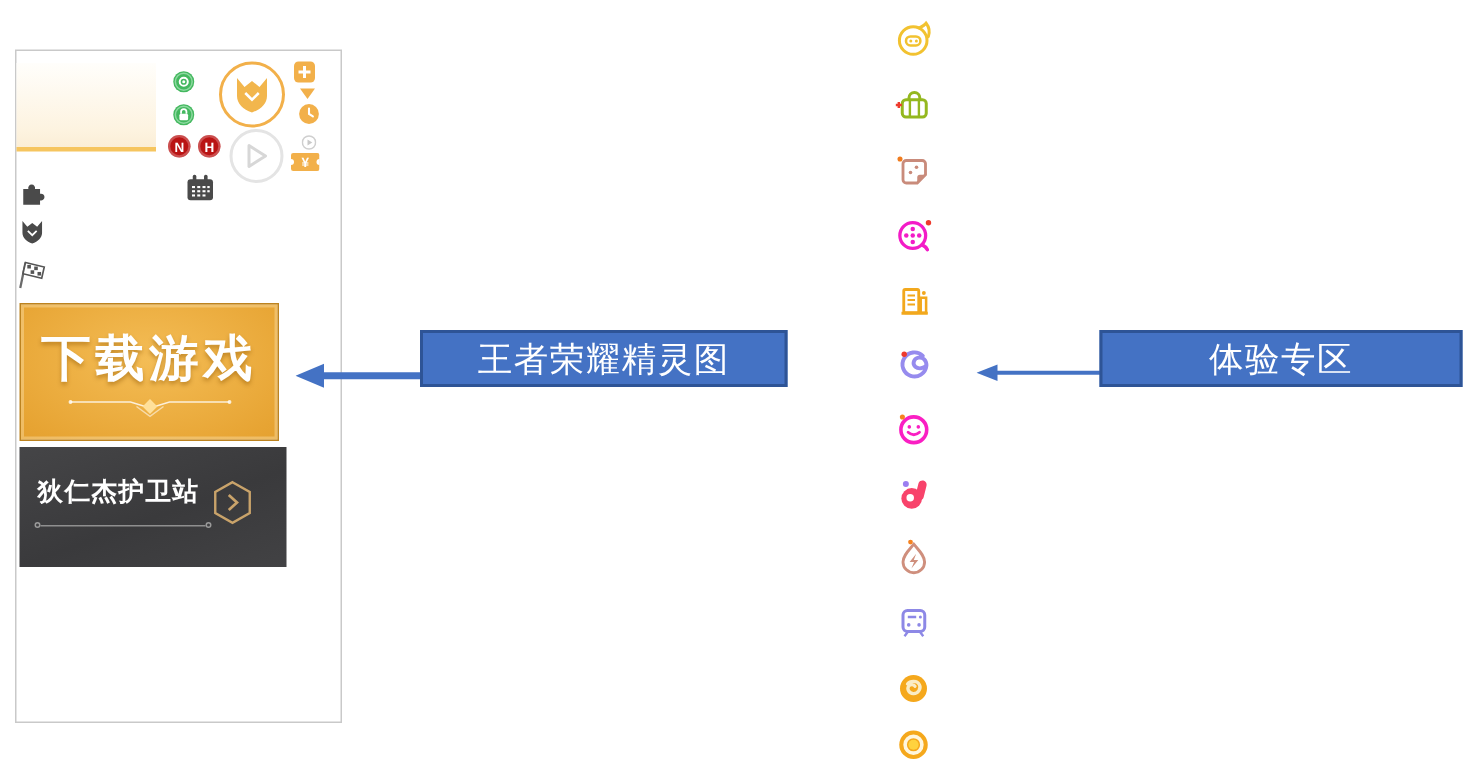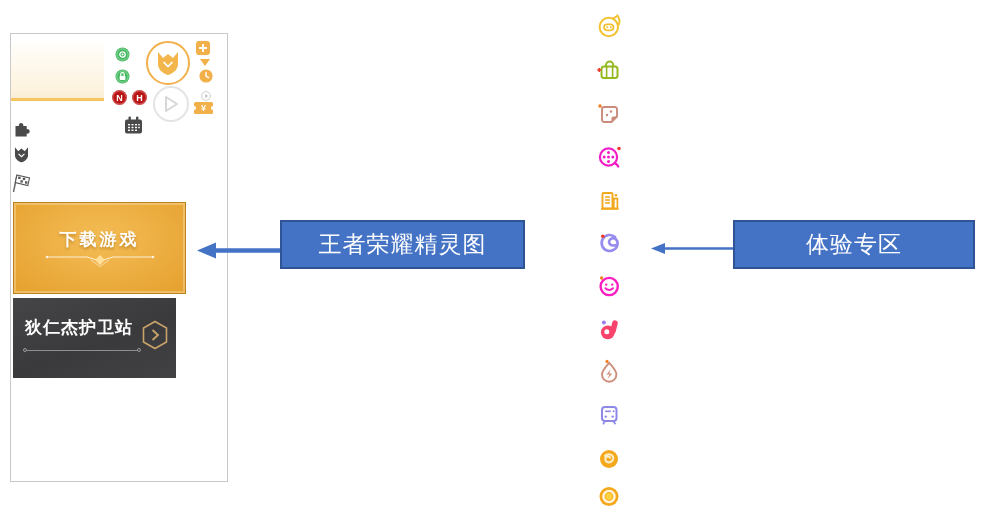--- a/index.html
+++ b/index.html
@@ -24,34 +24,34 @@
   .plus-sq{position:absolute;left:185px;top:7px;width:14px;height:14px;border-radius:3px;
          background:var(--hok-gold,#f2b04a);display:flex;align-items:center;justify-content:center;}
   .tri-down{position:absolute;left:189px;top:25px;width:0;height:0;
          border-left:5px solid transparent;border-right:5px solid transparent;
          border-top:7px solid var(--hok-gold,#f2b04a);}
 
   .btn-download{position:absolute;left:2px;top:168px;width:173px;height:92px;box-sizing:border-box;
          background:radial-gradient(130% 150% at 50% 40%, #f4bd56 0%, #e7a433 48%, #d68c1d 100%);
          border:1px solid #bd831f;box-shadow:inset 0 0 0 2px rgba(255,238,198,.35);
          display:flex;flex-direction:column;align-items:center;justify-content:center;gap:1px;cursor:pointer;}
-  .btn-label{color:#fff;font-size:17px;font-weight:bold;letter-spacing:3px;
+  .btn-label{color:#fff;font-size:33px;font-weight:bold;letter-spacing:3px;
          text-shadow:0 2px 3px rgba(140,85,0,.45);}
 
-  .panel{position:absolute;left:2px;width:163px;box-sizing:border-box;
+  .panel{position:absolute;left:2px;width:178px;box-sizing:border-box;
          background:linear-gradient(160deg,#454547 0%,#3a3a3c 55%,#424244 100%);cursor:pointer;}
   .panel-label{position:absolute;left:12px;color:#fff;font-weight:bold;font-size:17px;letter-spacing:1px;}
   .panel-line{position:absolute;left:14px;height:1px;background:#8f8f8f;}
   .panel-line::before,.panel-line::after{content:"";position:absolute;top:-2px;width:4px;height:4px;
          border:1px solid #9a9a9a;border-radius:50%;background:#3e3e40;box-sizing:border-box;}
   .panel-line::before{left:-4px}.panel-line::after{right:-4px}
   .hexbtn{position:absolute;left:128px;}
 
   
-  .callout{position:absolute;height:49px;box-sizing:border-box;
+  .callout{position:absolute;height:38px;box-sizing:border-box;
          background:var(--callout-bg,#4472c4);border:2px solid var(--callout-border,#2e5496);
          color:var(--callout-text,#fff);display:flex;align-items:center;justify-content:center;
          font-family:"Liberation Serif","DejaVu Serif",serif;font-size:23px;letter-spacing:1px;}
   .arrow{position:absolute;}
 
   
   .tb{position:absolute;left:595px;width:28px;height:28px;}
   .tb svg{display:block;}
 </style>
 </head>

